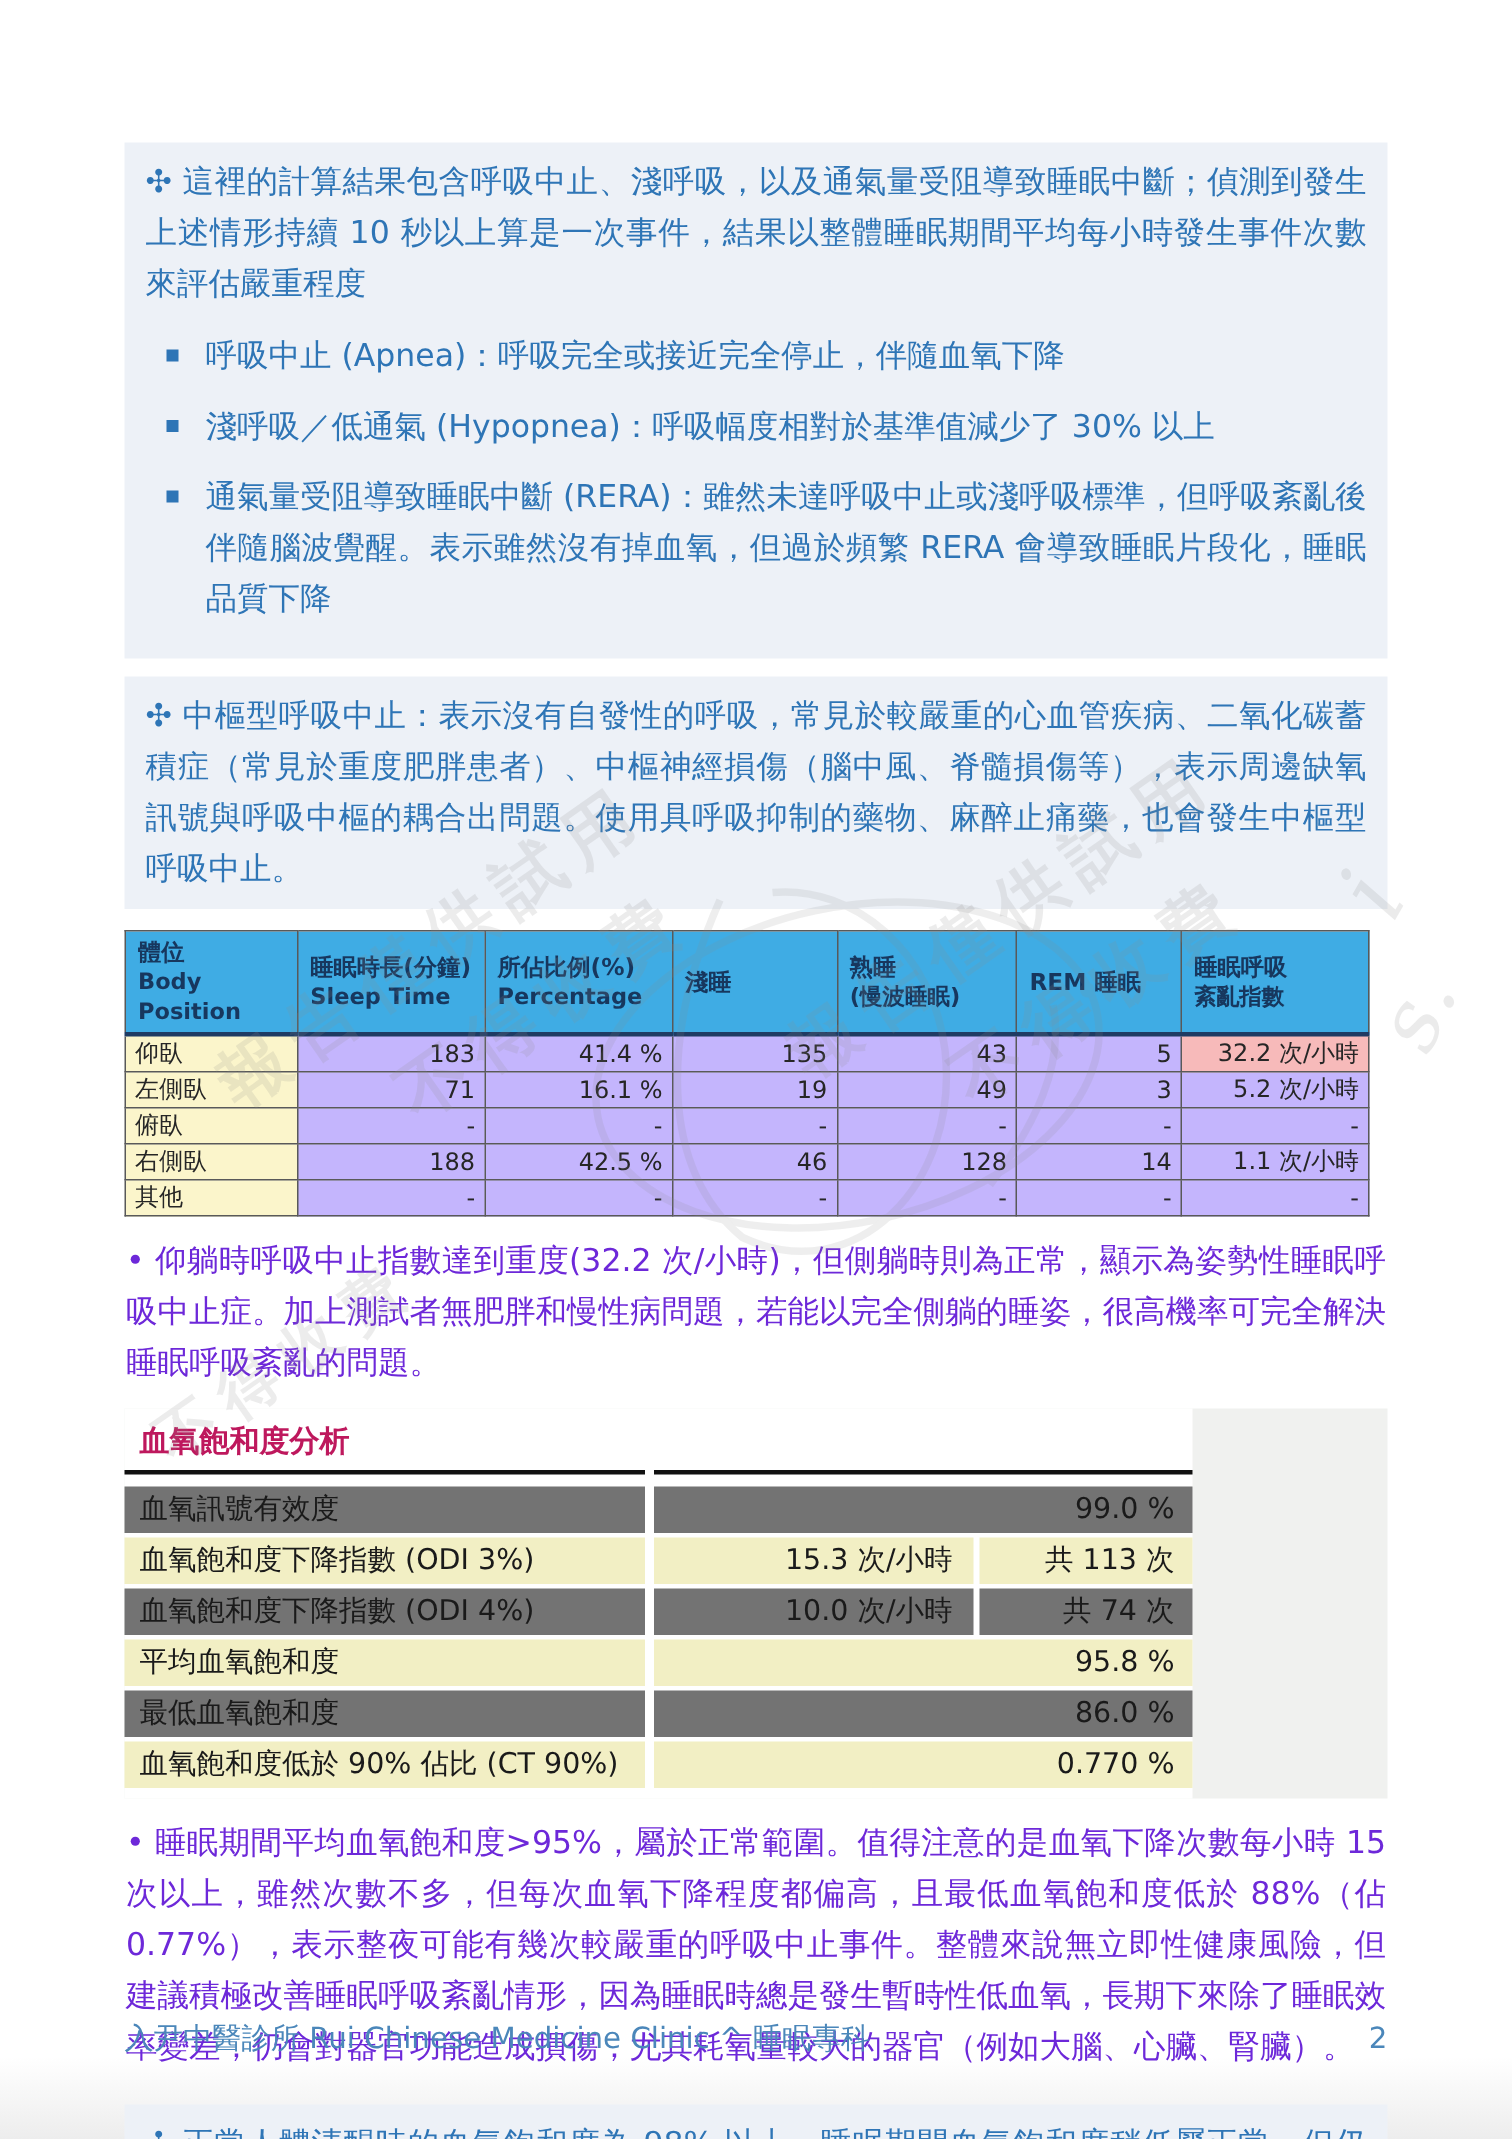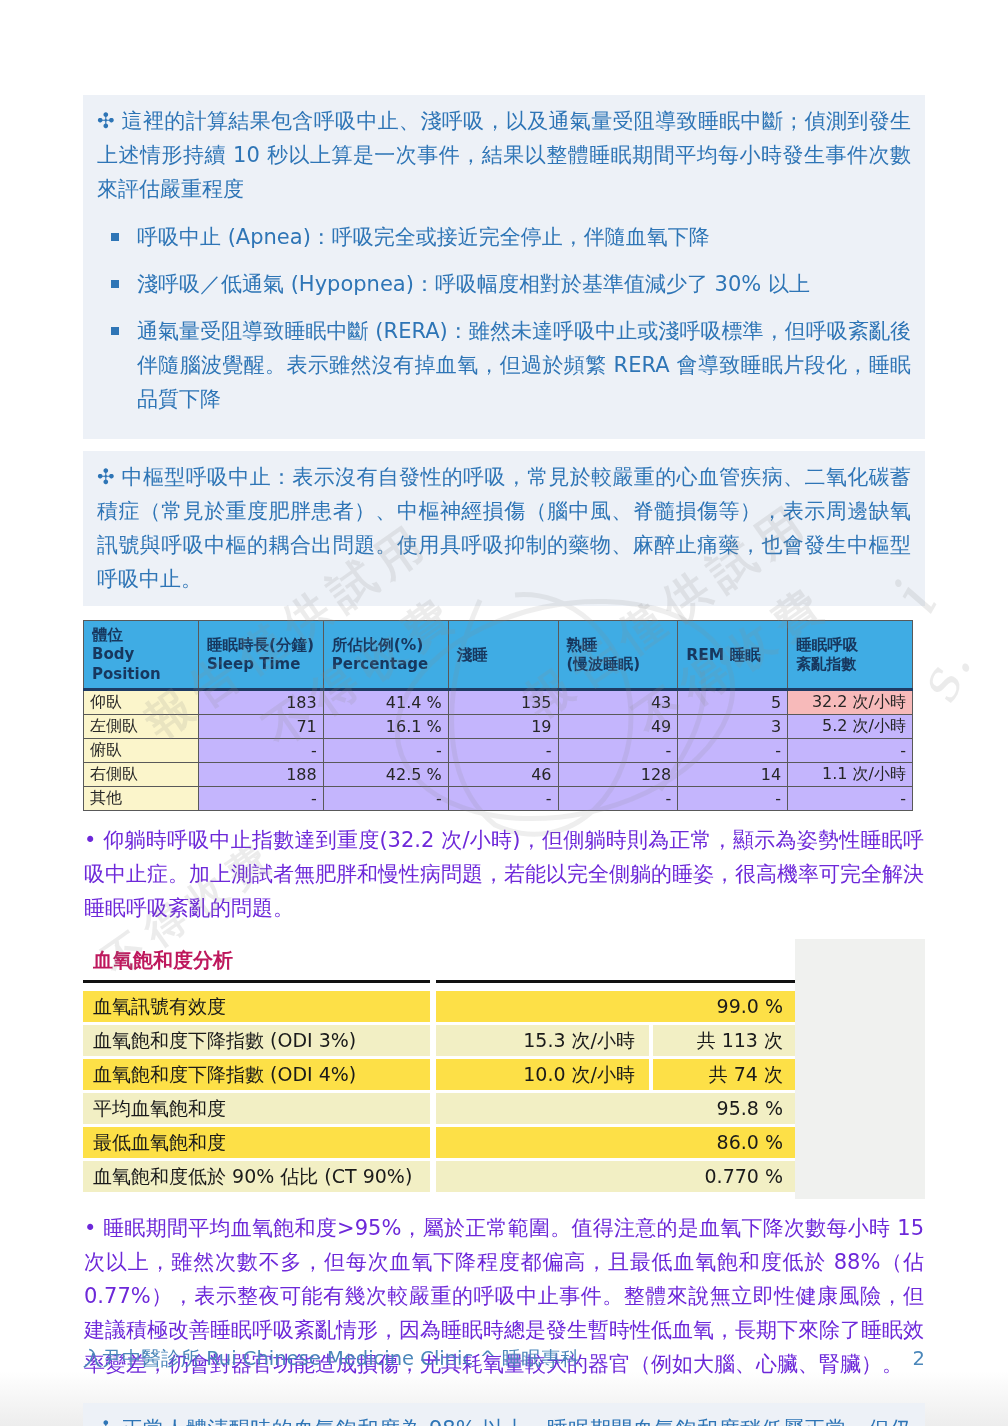--- a/index.html
+++ b/index.html
@@ -60,21 +60,21 @@
   .oxi-rule .rl { width:347px; background:#111; }
   .oxi-rule .gap { width:6px; }
   .oxi-rule .rr { flex:1; background:#111; }
   .oxi-row { display:flex; margin-bottom:3px; font-size:19px; color:#1a1a1a; }
   .oxi-row > div { height:31px; line-height:31px; }
   .oxi-label { width:347px; padding-left:10px; }
   .oxi-label.indent { }
   .oxi-mid { width:213px; margin-left:6px; text-align:right; padding-right:14px; }
   .oxi-val { flex:1; margin-left:4px; text-align:right; padding-right:12px; }
   .oxi-val.merged { margin-left:6px; }
-  .row-blue > div { background:#fde047; }
+  .row-blue > div { background:#737373; }
   .row-yellow > div { background:#f2efc4; }
 
   .footer {
     position:absolute; left:83px; top:1345px; width:842px; z-index:1;
     display:flex; justify-content:space-between; align-items:baseline;
     color:#4b87ba; font-size:19.5px;
   }
 
   
   .wm-layer { position:absolute; inset:0; z-index:3; pointer-events:none; }

